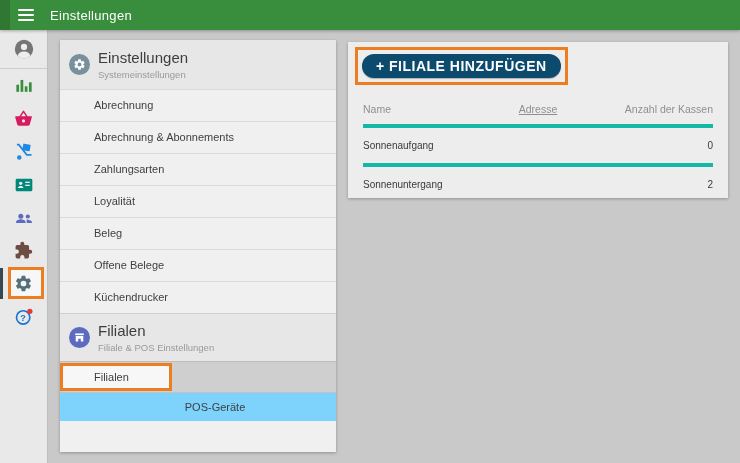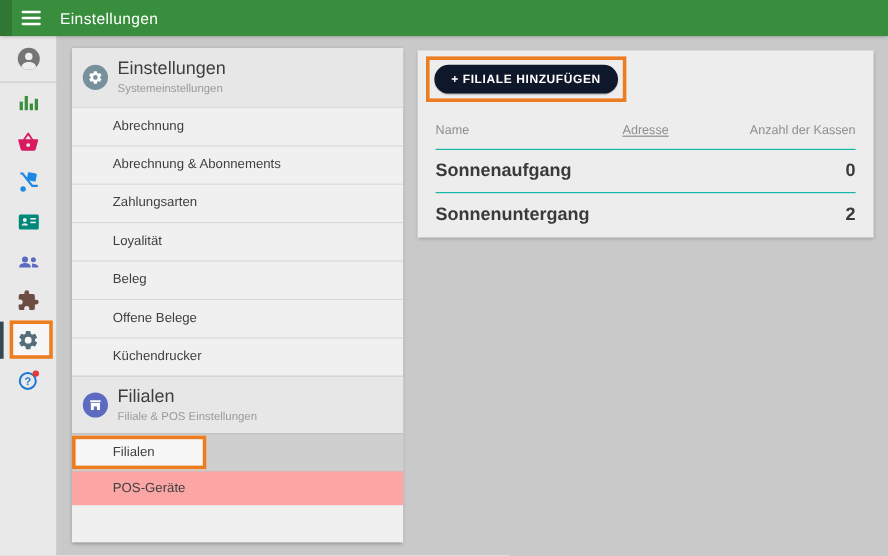--- a/index.html
+++ b/index.html
@@ -36,35 +36,35 @@
   .store-badge { background:#5C6BC0; }
   .sh-text { margin-left:8px; }
   .sh-title { font-size:15px; color:#3e3e3e; line-height:1.15; }
   .sh-sub { font-size:9.5px; color:#9a9a9a; margin-top:2px; }
   .menu-item { height:31px; line-height:31px; padding-left:34px; font-size:11px; color:#3f3f3f;
                border-top:1px solid #dadada; cursor:pointer; }
   .row-filialen { position:relative; height:30px; background:#cfcfcf; border-top:1px solid #bdbdbd; cursor:pointer; }
   .fil-annotation { position:absolute; left:0; top:1px; width:106px; height:22px;
                     background:#f7f7f7; border:3px solid #ED7D21; z-index:1; }
   .row-filialen .fil-label { position:relative; z-index:2; line-height:30px; padding-left:34px; font-size:11px; color:#3f3f3f; }
-  .row-pos { height:28px; line-height:28px; background:#fca5a5; border-top:1px solid #c2c2c2;
-             padding-left:34px; font-size:11px; color:#3f3f3f; cursor:pointer; }
+  .row-pos { height:28px; line-height:28px; background:#7dd3fc; border-top:1px solid #c2c2c2;
+             padding-left:34px; font-size:11px; color:#3f3f3f; cursor:pointer;text-align:center; }
 
   
   .content-card { position:absolute; left:348px; top:42px; width:380px; height:156px; background:#ededed;
                   box-shadow:0 1px 3px rgba(0,0,0,.28); z-index:4; }
   .btn-annotation { display:inline-block; margin:5px 0 0 7px; border:3px solid #ED7D21; padding:4px; }
-  .add-btn { display:block; height:24px; padding:0 14px; background:#0f172a; color:#fff; border:none;
-             border-radius:12px; font-family:inherit; font-size:10px; font-weight:bold; letter-spacing:.5px;
+  .add-btn { display:block; height:24px; padding:0 14px; background:#0c4a6e; color:#fff; border:none;
+             border-radius:12px; font-family:inherit; font-size:14px; font-weight:bold; letter-spacing:.5px;
              cursor:pointer; box-shadow:0 1px 1px rgba(0,0,0,.25); }
   .stores-table { padding:0 15px; }
   .t-head { display:grid; grid-template-columns:1fr 1fr 1fr; height:39px; align-items:end;
             padding-bottom:9px; box-sizing:border-box; font-size:10.5px; color:#8f8f8f;gap:34px; }
   .t-row { display:grid; grid-template-columns:1fr 1fr 1fr; height:35px; align-items:center;
-           border-top:1px solid #14b8a6; font-size:15px; color:#3a3a3a; cursor:pointer;font-weight:bold; }
+           border-top:4px solid #14b8a6; font-size:10px; color:#3a3a3a; cursor:pointer; }
   .c2 { text-align:center;text-decoration:underline; }
   .c3 { text-align:right; }
 </style>
 </head>
 <body>
 
 <div class="screen">
 
   <header class="topbar">
     <div class="topbar-strip"></div>

